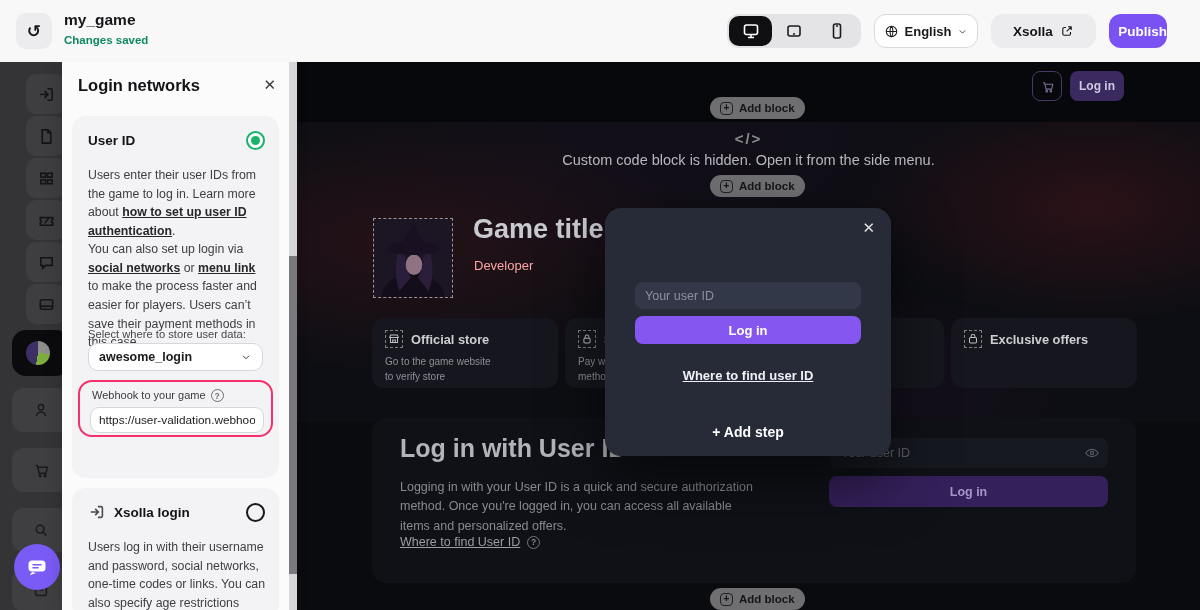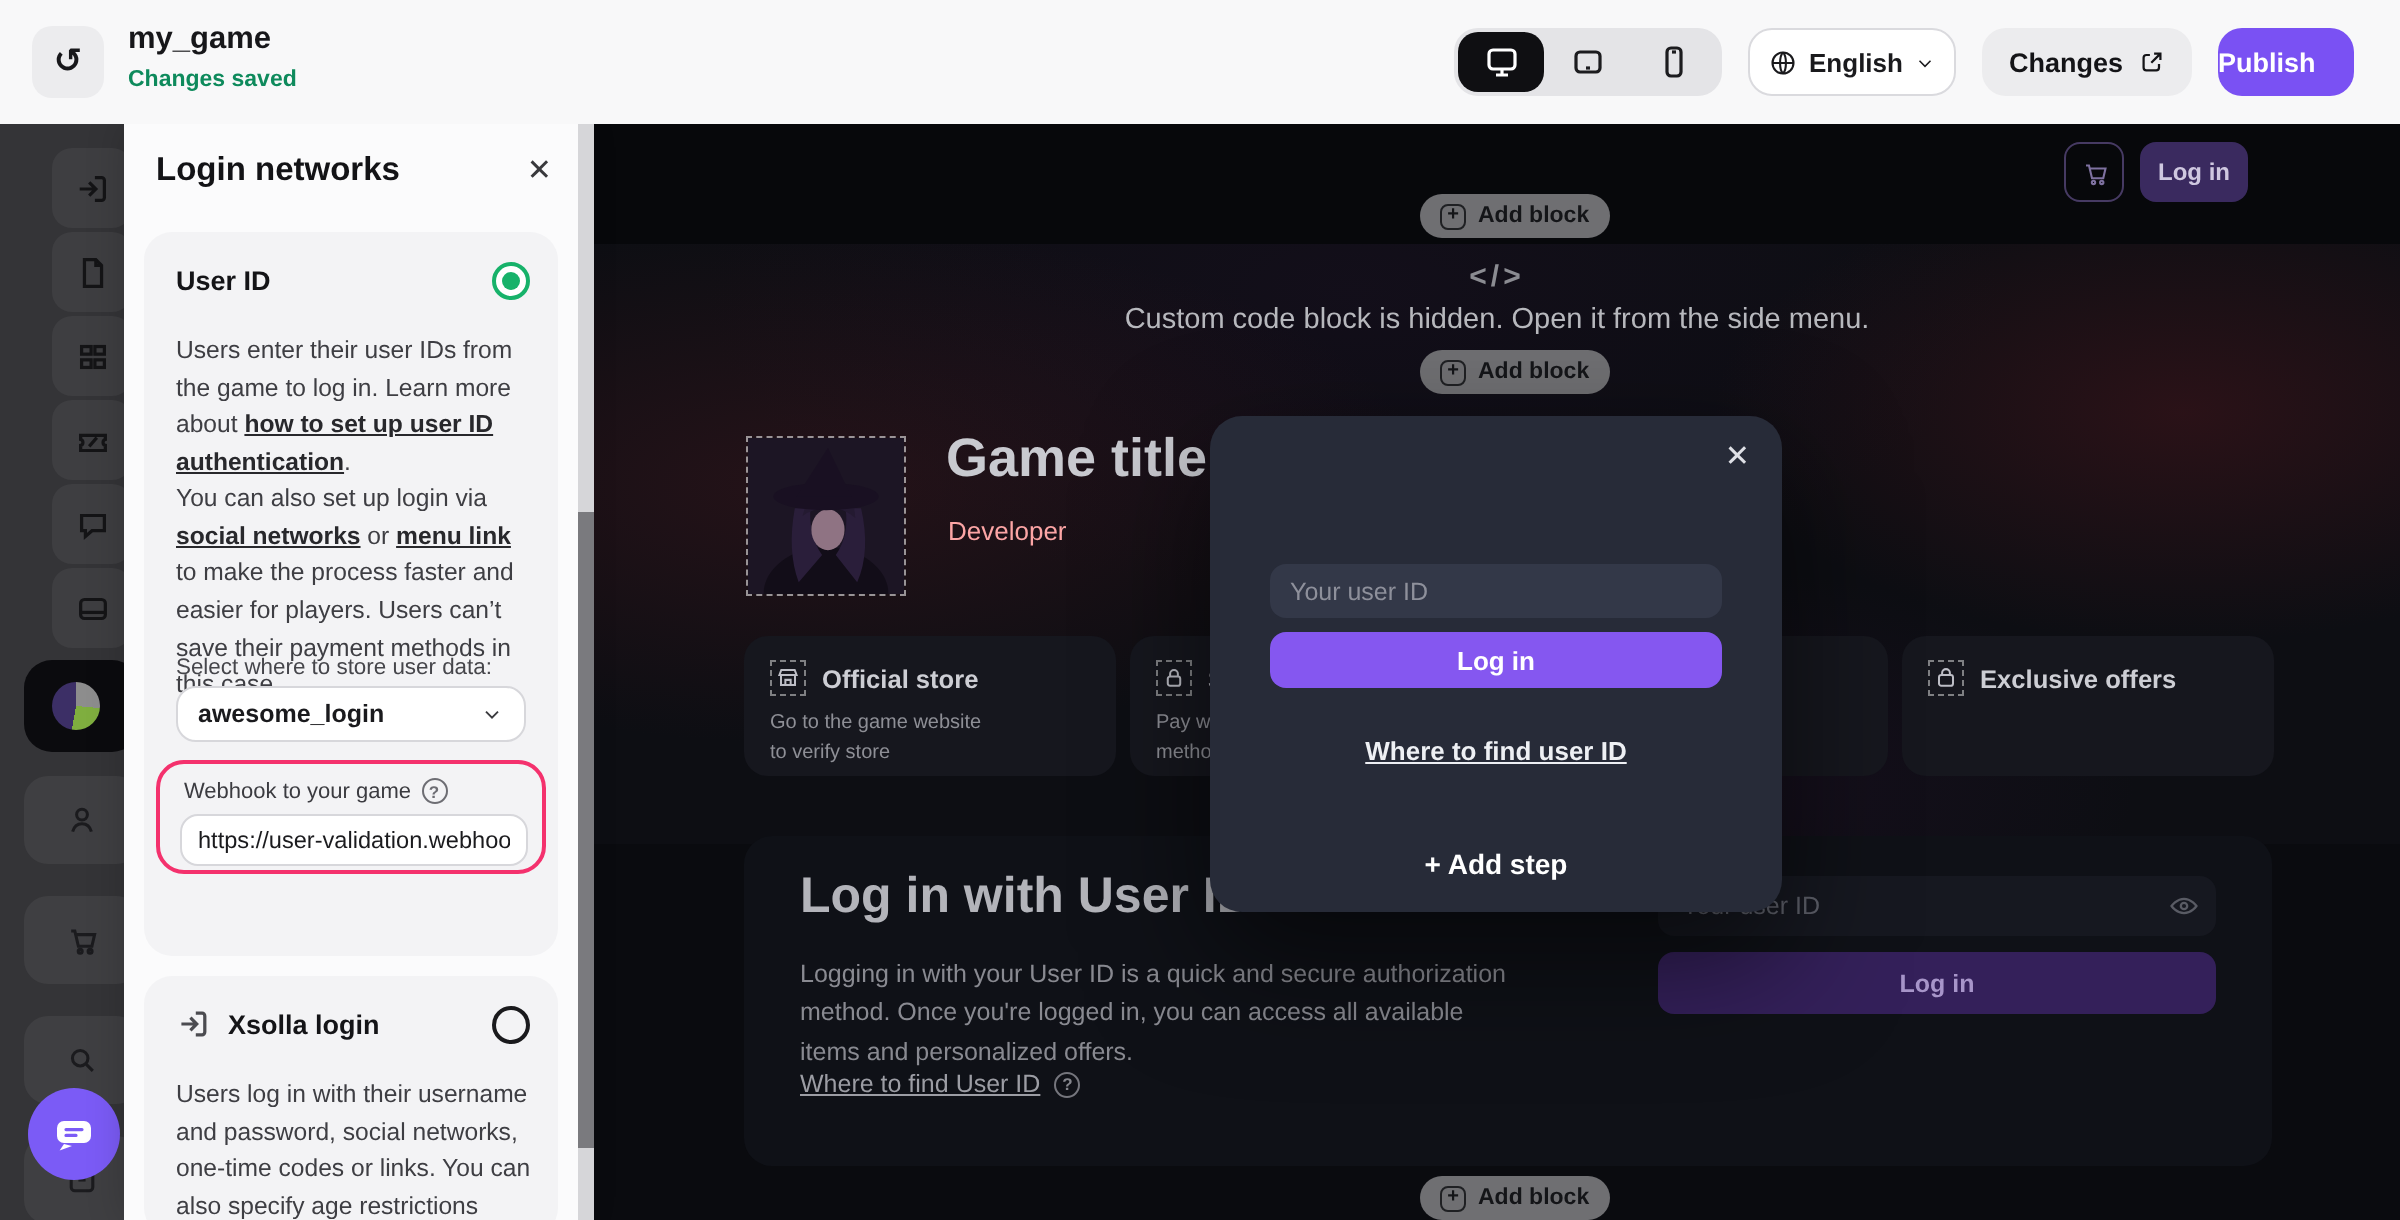--- a/index.html
+++ b/index.html
@@ -13,21 +13,21 @@
   .proj-status{position:absolute;left:64px;top:34px;font-size:11.5px;font-weight:600;color:#0e8a5c}
   .devgroup{position:absolute;left:727px;top:14px;width:134px;height:34px;background:#e4e4e7;border-radius:12px;display:flex;align-items:center;padding:2px}
   .devseg{width:43px;height:30px;border-radius:10px;display:flex;align-items:center;justify-content:center}
   .devseg.active{background:#0f0f12}
   .devseg svg{stroke:#1c1c1f;fill:none;stroke-width:1.6}
   .devseg.active svg{stroke:#fff}
   .lang-btn{position:absolute;left:874px;top:14px;width:104px;height:34px;background:#fff;border:1px solid #dadade;border-radius:12px;display:flex;align-items:center;justify-content:center;gap:6px;font-size:13px;font-weight:600;color:#1a1a1d}
   .lang-btn svg{stroke:#1a1a1d;fill:none;stroke-width:1.4}
   .preview-btn{position:absolute;left:991px;top:14px;width:105px;height:34px;background:#ececee;border-radius:12px;display:flex;align-items:center;justify-content:center;gap:7px;font-size:13.5px;font-weight:700;color:#141417}
   .preview-btn svg{stroke:#141417;fill:none;stroke-width:1.6}
-  .publish-btn{position:absolute;left:1109px;top:14px;width:68px;height:34px;background:#7a51f3;border-radius:12px;display:flex;align-items:center;justify-content:flex-start;font-size:13.5px;font-weight:700;color:#fff}
+  .publish-btn{position:absolute;left:1109px;top:14px;width:58px;height:34px;background:#7a51f3;border-radius:12px;display:flex;align-items:center;justify-content:flex-end;font-size:13.5px;font-weight:700;color:#fff}
 
   
   .sidebar{position:absolute;left:0;top:62px;width:62px;height:548px;background:#343437;overflow:hidden;z-index:1}
   .side-item{position:absolute;left:26px;width:40px;height:40px;border-radius:10px;background:rgba(255,255,255,.05);display:flex;align-items:center;justify-content:center}
   .side-item svg{stroke:#141416;fill:none;stroke-width:1.7}
   .side-black{position:absolute;left:12px;top:268px;width:58px;height:46px;border-radius:14px;background:#0b0b0e}
   .side-ava{position:absolute;left:14px;top:11px;width:24px;height:24px;border-radius:50%;background:conic-gradient(#8d8d8d 0 95deg,#7fae3f 95deg 190deg,#3c2f66 190deg 360deg)}
   .side-light{position:absolute;left:12px;width:58px;height:44px;border-radius:12px;background:#3f3f42;display:flex;align-items:center;justify-content:center}
   .side-light svg{stroke:#1b1b1e;fill:none;stroke-width:1.7}
   .fab{position:absolute;left:14px;top:482px;width:46px;height:46px;border-radius:50%;background:#7b5bf6;display:flex;align-items:center;justify-content:center;z-index:3}
@@ -42,21 +42,21 @@
   .opt-title{position:absolute;left:16px;top:17px;font-size:13.5px;font-weight:700;color:#141417}
   .radio-on{position:absolute;right:14px;top:15px;width:19px;height:19px;border-radius:50%;border:2px solid #17b26a;background:#fff;display:flex;align-items:center;justify-content:center}
   .radio-on i{width:9px;height:9px;border-radius:50%;background:#17b26a;display:block}
   .radio-off{position:absolute;right:14px;top:15px;width:19px;height:19px;border-radius:50%;border:2px solid #1a1a1d;background:transparent}
   .p-text{position:absolute;left:16px;width:178px;font-size:12.3px;line-height:1.52;color:#3e3e43}
   .p-text a{color:#28282c;font-weight:700;text-decoration:underline}
   .sel-label{position:absolute;left:16px;top:212px;font-size:11.2px;color:#46464b}
   .selectbox{position:absolute;left:16px;top:227px;width:175px;height:28px;background:#fff;border:1px solid #d7d7db;border-radius:10px;display:flex;align-items:center;padding:0 10px;font-size:12.5px;font-weight:600;color:#1a1a1d}
   .selectbox svg{margin-left:auto;stroke:#3a3a3e;fill:none;stroke-width:1.6}
   .pinkbox{position:absolute;left:6px;top:264px;width:195px;height:57px;border:2.5px solid #f4316d;border-radius:14px}
-  .wh-row{position:absolute;left:12px;top:7px;display:flex;align-items:center;gap:5px;font-size:11px;color:#3b3b40}
+  .wh-row{position:absolute;left:12px;top:7px;display:flex;gap:5px;font-size:11px;color:#3b3b40}
   .qcircle{width:13px;height:13px;border-radius:50%;border:1.2px solid #6d6d73;color:#6d6d73;font-size:8.5px;font-weight:700;display:inline-flex;align-items:center;justify-content:center}
   .wh-input{position:absolute;left:10px;top:25px;width:174px;height:26px;background:#fff;border:1px solid #d7d7db;border-radius:9px;font-size:11.8px;color:#1b1b1e;padding:0 8px;outline:none;white-space:nowrap;overflow:hidden}
   .dl-row{position:absolute;left:16px;top:330px;width:175px;display:flex;align-items:center}
   .dl-label{font-size:12.5px;color:#a4a4aa}
   .toggle{margin-left:auto;width:34px;height:19px;border-radius:10px;background:#dededf;position:relative}
   .toggle i{position:absolute;left:2px;top:2px;width:15px;height:15px;border-radius:50%;background:#fff;display:block}
   .xs-icon{position:absolute;left:16px;top:15px}
   .xs-icon svg{stroke:#4b4b50;fill:none;stroke-width:1.8}
   .xs-title{position:absolute;left:42px;top:17px;font-size:13.5px;font-weight:700;color:#141417}
   .pre{white-space:pre-line}
@@ -148,21 +148,21 @@
         <circle cx="10" cy="10" r="7"></circle>
         <path d="M3 10h14M10 3c2.6 2.4 2.6 11.6 0 14M10 3c-2.6 2.4-2.6 11.6 0 14"></path>
       </svg>
     <span>English</span>
     <svg width="11" height="11" viewBox="0 0 20 20">
         <path d="M5 8l5 5 5-5"></path>
       </svg>
   </div>
 
   <div class="preview-btn">
-    <span>Changes</span>
+    <span>Xsolla</span>
     <svg width="14" height="14" viewBox="0 0 20 20">
         <path d="M8.5 5H6a2 2 0 0 0-2 2v7a2 2 0 0 0 2 2h7a2 2 0 0 0 2-2v-2.5"></path>
         <path d="M11.5 4H16v4.5M16 4l-6.5 6.5"></path>
       </svg>
   </div>
 
   <div class="publish-btn">
       <span>Publish</span>
     </div>
 </div>

